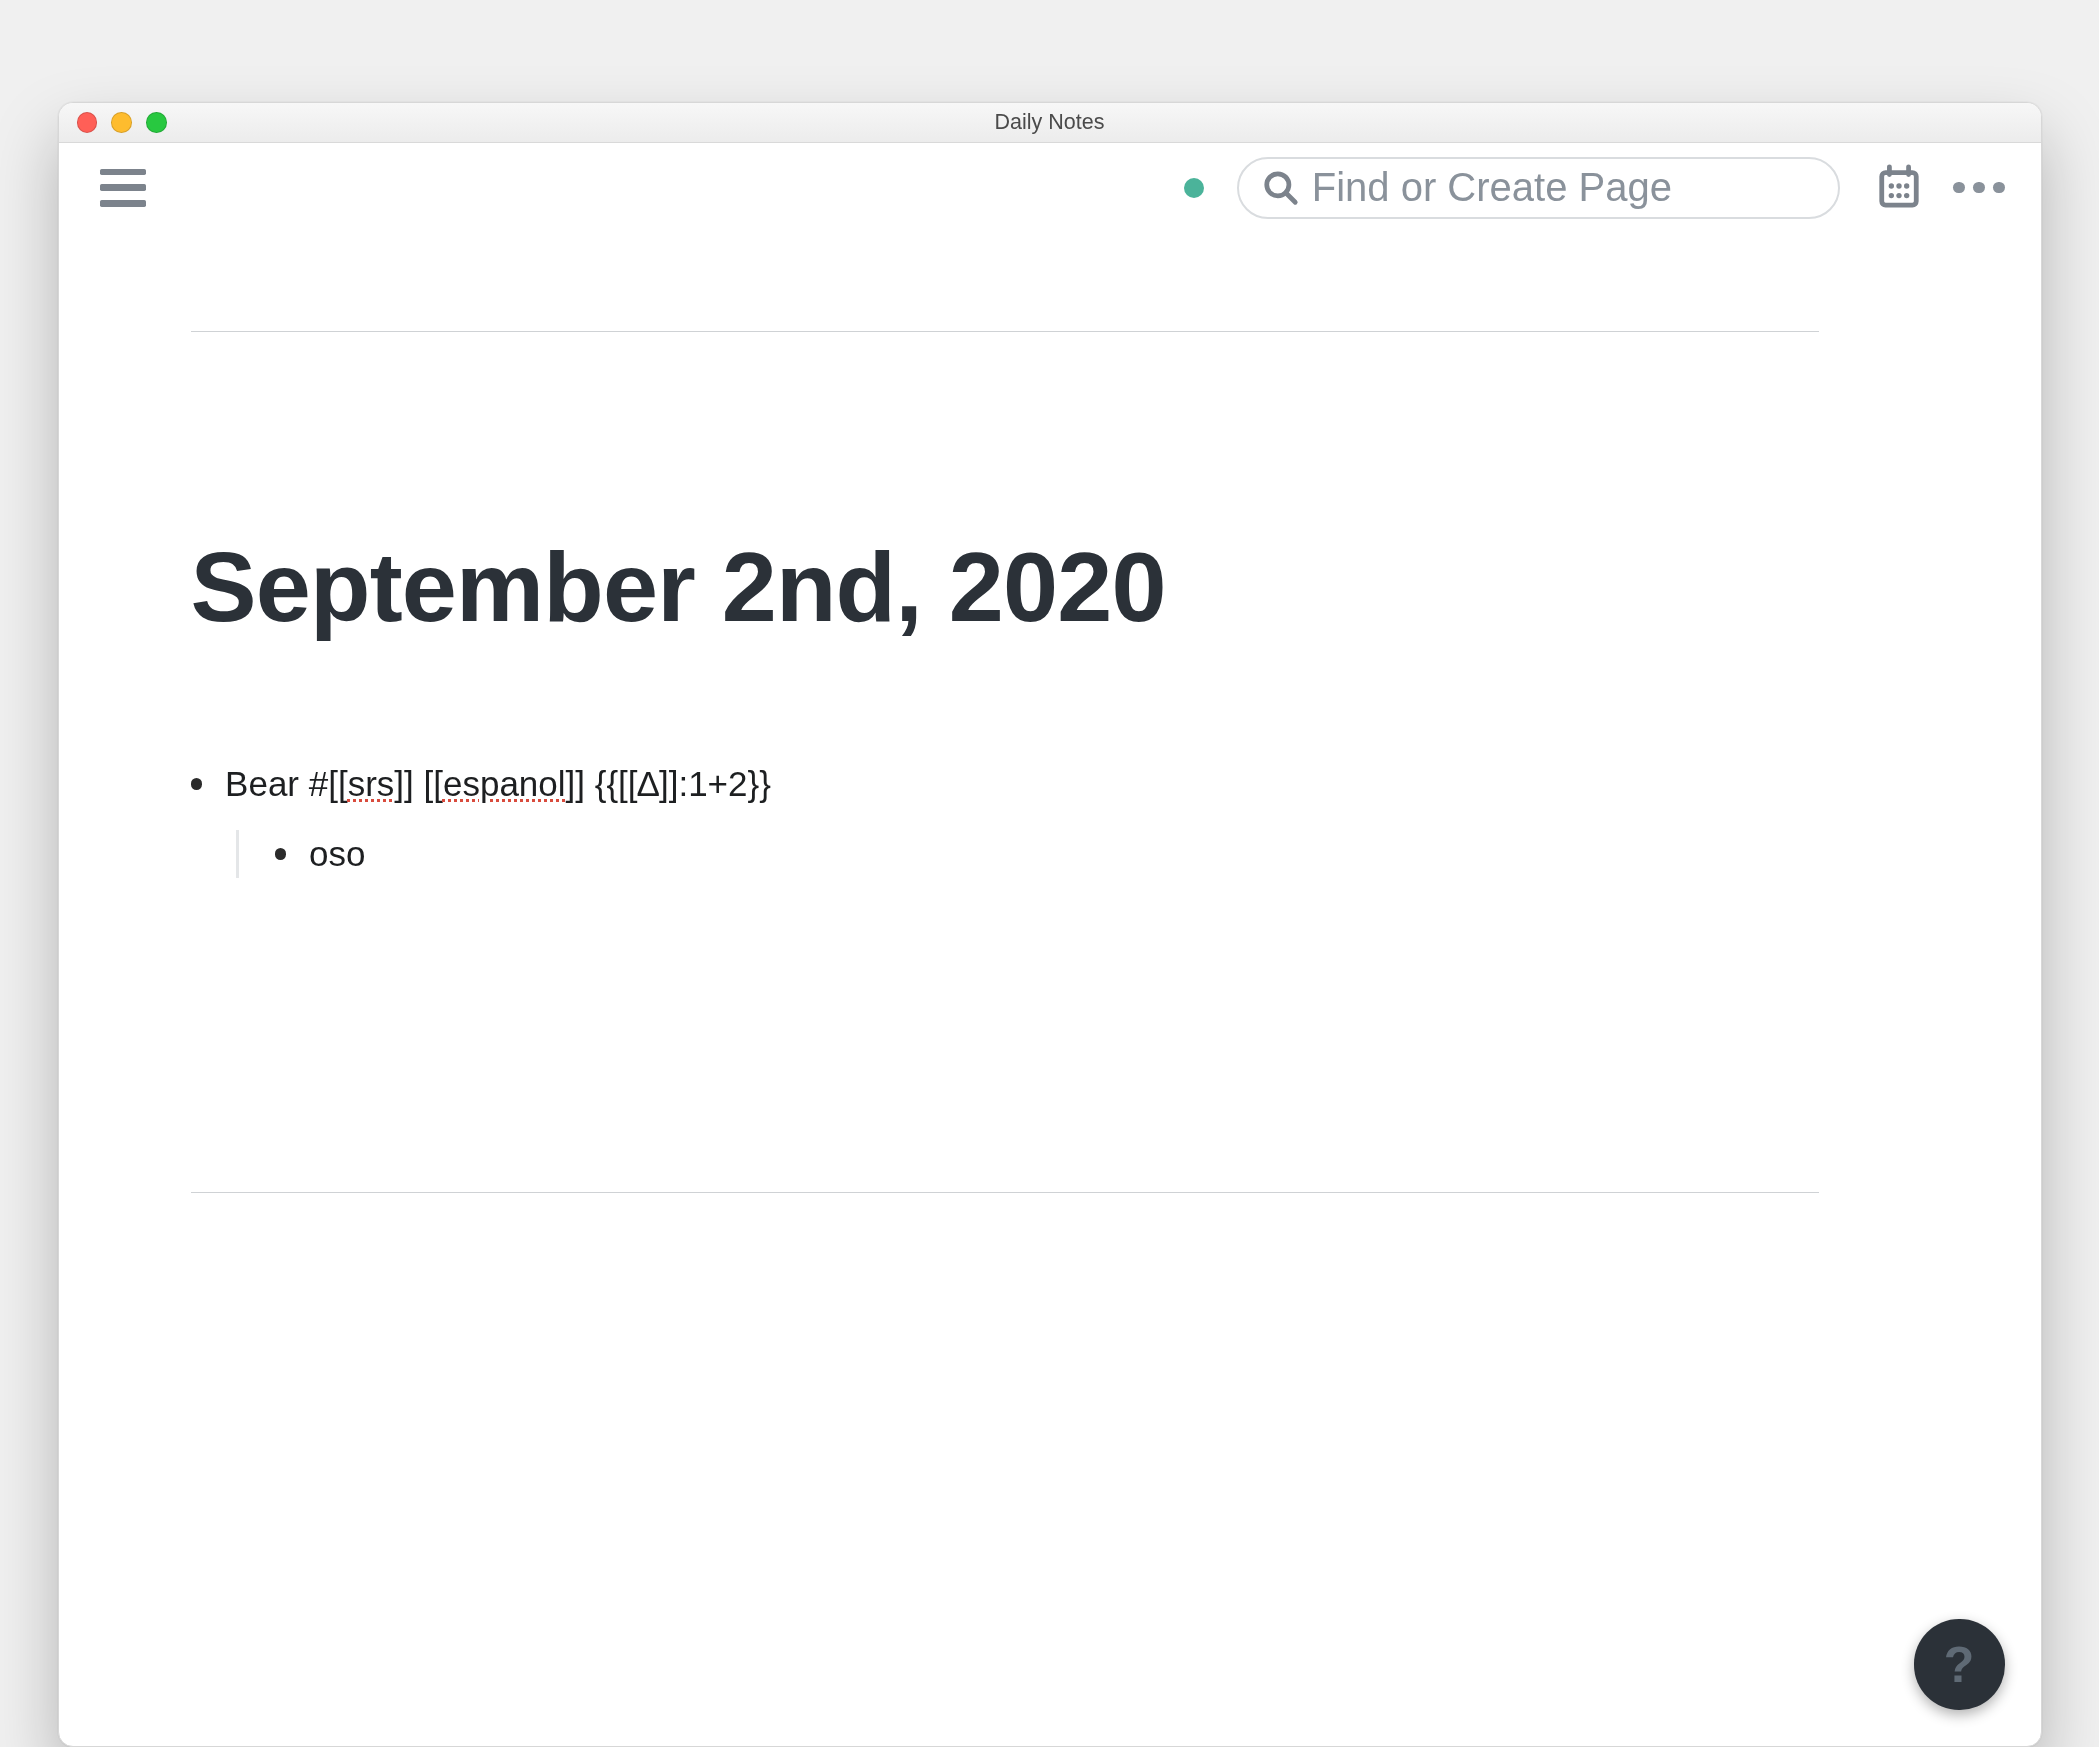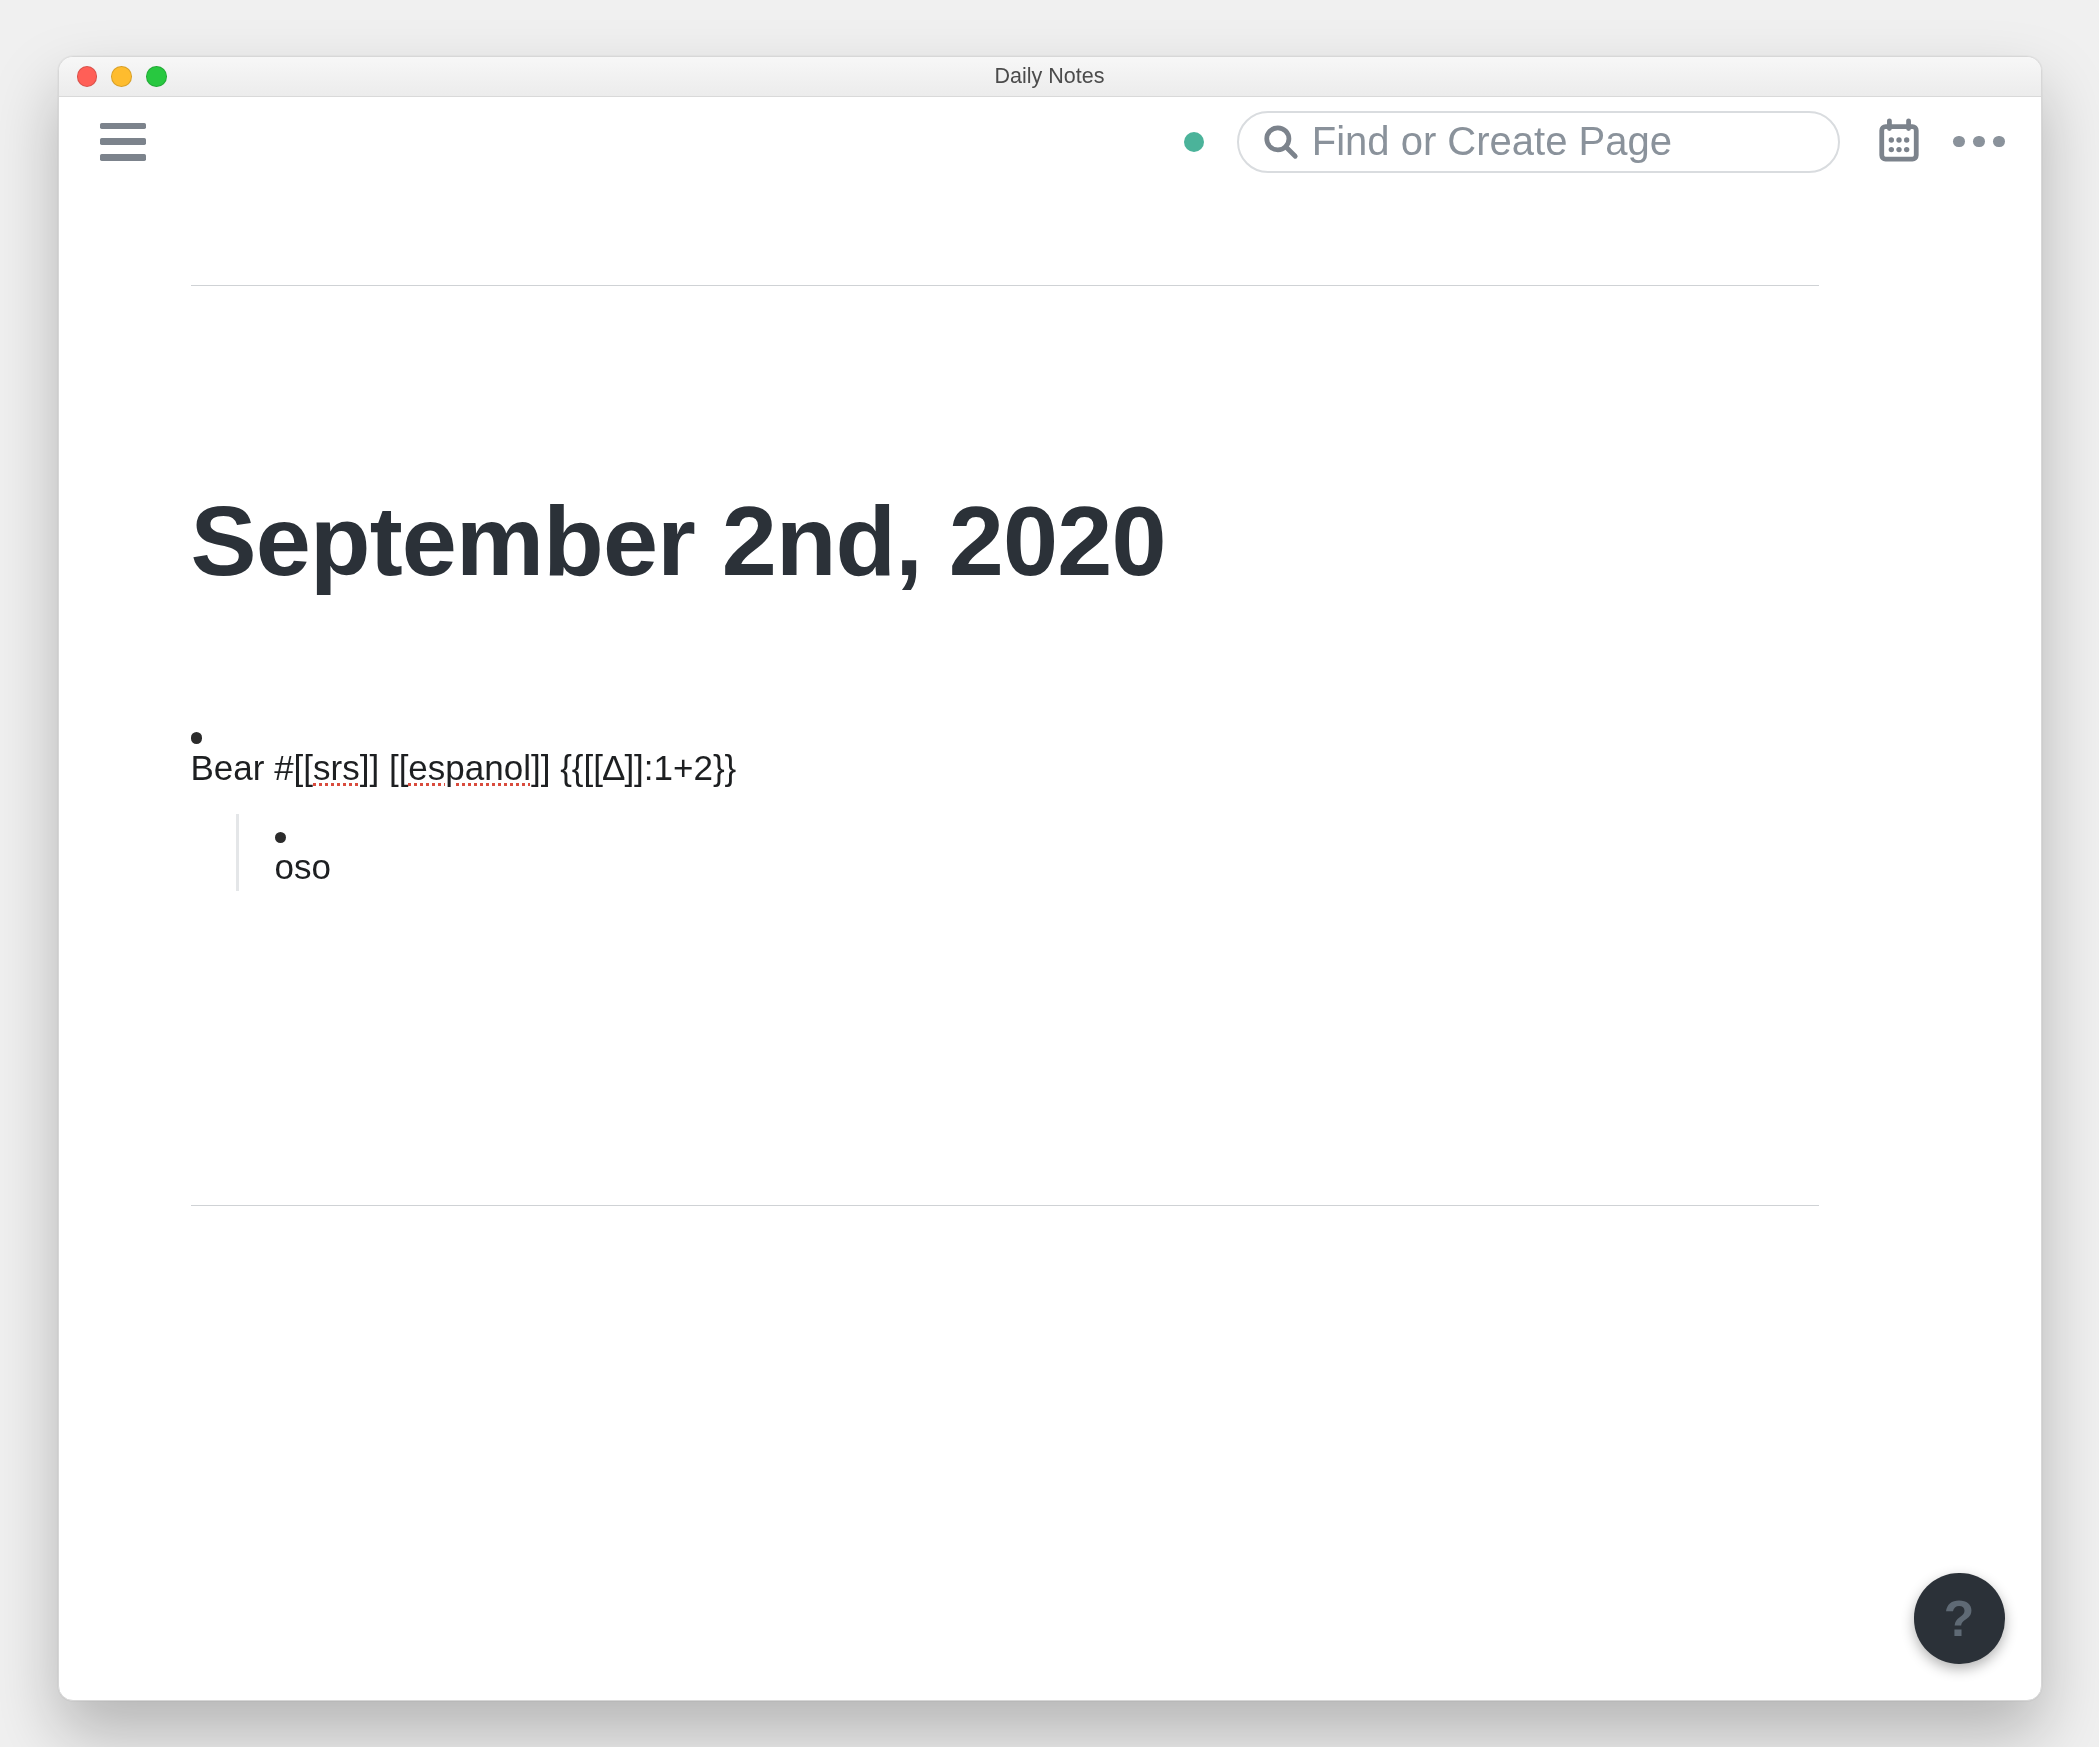--- a/index.html
+++ b/index.html
@@ -7,21 +7,21 @@
     width: 2099px;
     height: 1747px;
     background: #f0f0f0;
     font-family: -apple-system, BlinkMacSystemFont, "Segoe UI", Helvetica, Arial, sans-serif;
     overflow: hidden;
   }
   .canvas {
     position: absolute;
     inset: 0;
     display: flex;
-    align-items: center;
+    align-items: flex-end;
     justify-content: center;
     padding-top: 10px;
   }
   .window {
     width: 1984px;
     height: 1645px;
     background: #ffffff;
     border: 0.8px solid #d7d7d7;
     border-radius: 15px;
     box-shadow: 0 33px 66px rgba(0,0,0,0.25), 0 0 0 0.8px rgba(0,0,0,0.03);
@@ -125,21 +125,20 @@
   }
   .blocks{
     margin-top: 116px;
     font-size: 35px;
     color:#1d1f21;
   }
   .block{
     display:flex;
     align-items:flex-start;
     line-height: 1.35;
-    flex-direction: column;
   }
   .block .bullet{
     width:11.6px;height:11.6px;border-radius:50%;
     background:#2b2b2b;
     margin: 18px 23px 0 0;
     flex:0 0 auto;
   }
   .block .text .spellerr{
     text-decoration: underline dotted #d94b3d;
     text-decoration-thickness: 3.3px;

